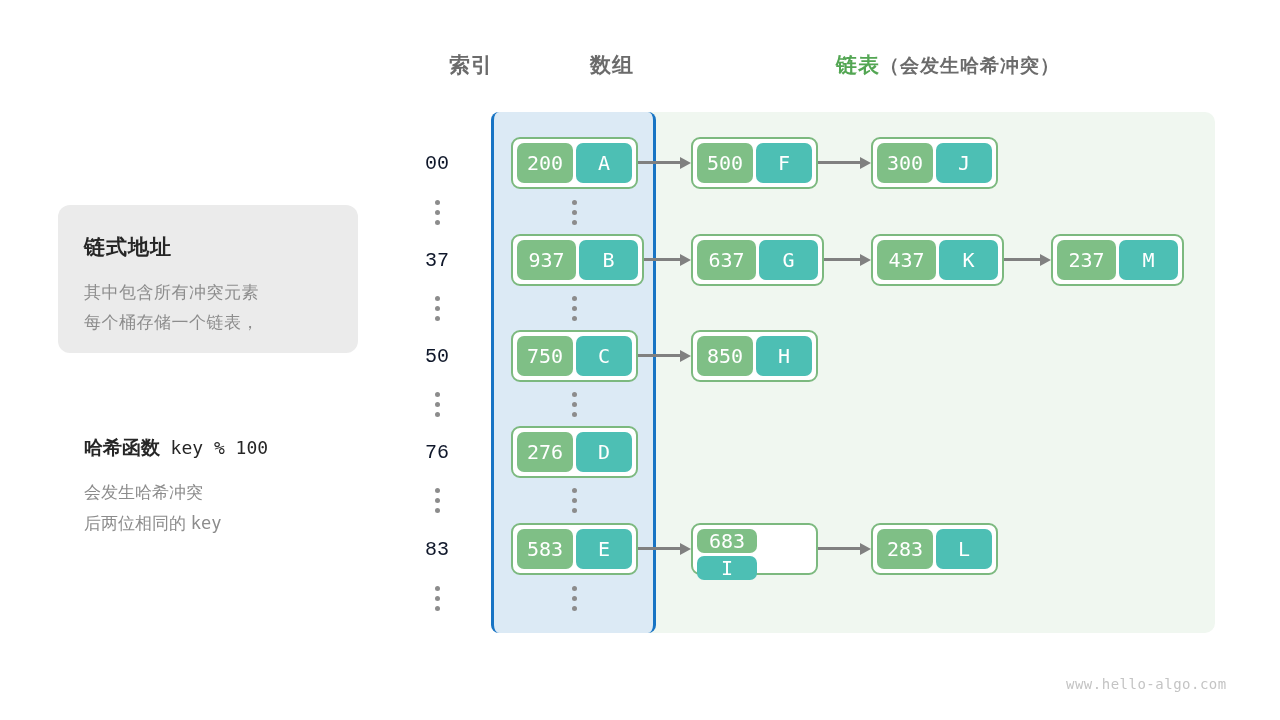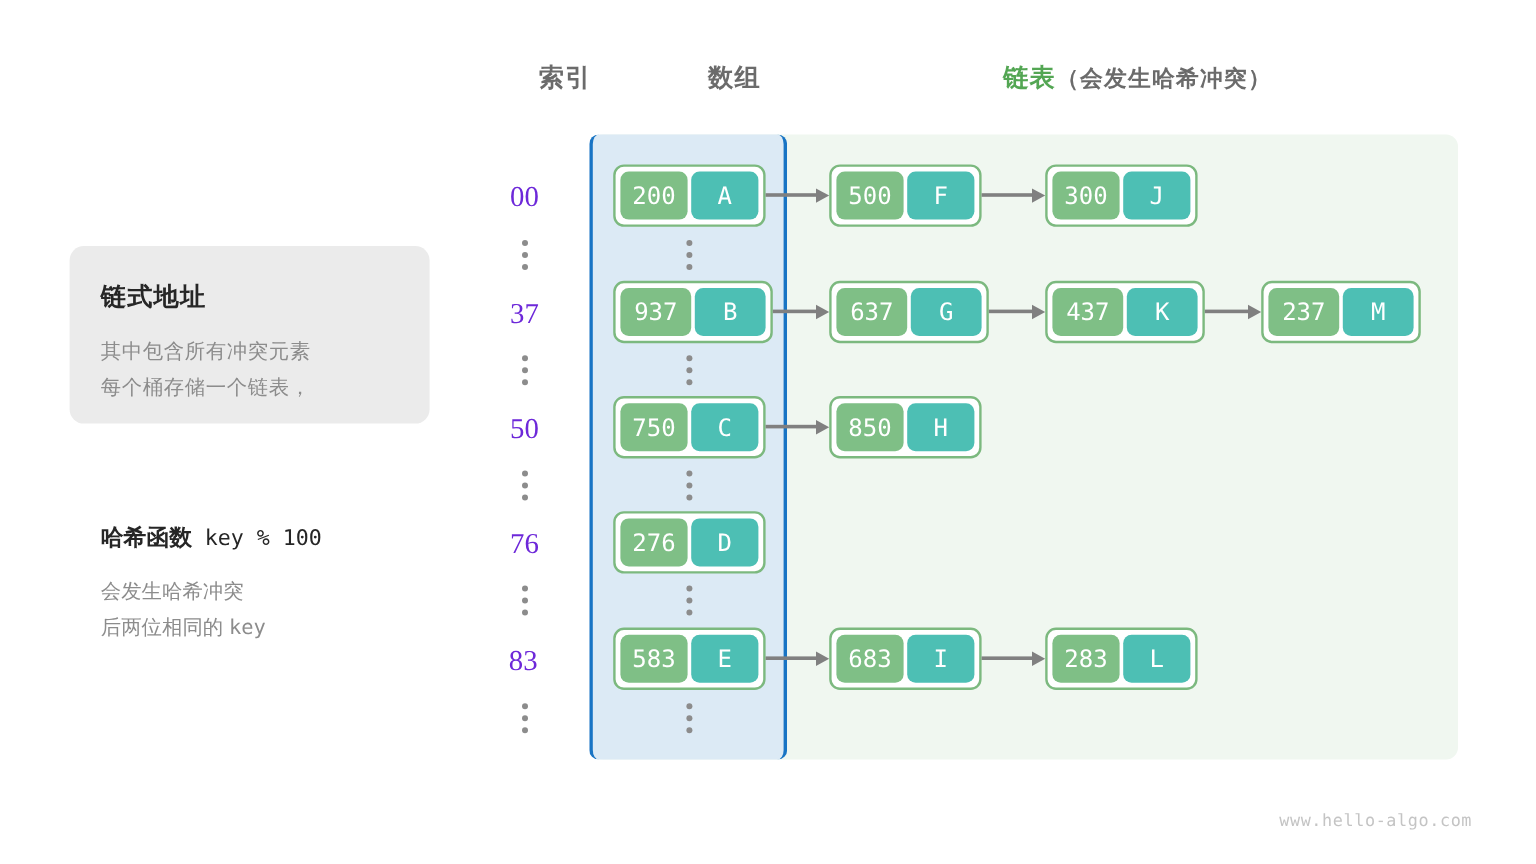--- a/index.html
+++ b/index.html
@@ -59,22 +59,22 @@
     position:absolute;left:491px;top:112px;width:165px;height:521px;
     background:#dceaf5;
     border-left:3px solid #1874c4;border-right:3px solid #1874c4;
     border-radius:8px;
     box-sizing:border-box;
   }
 
   
   .idx{
     position:absolute;width:60px;text-align:center;
-    font-family:Liberation Serif, serif;
-    font-size:24px;color:#6d28d9;
+    font-family:Liberation Mono, monospace;
+    font-size:20px;color:#0f172a;
   }
   .vdots{position:absolute;width:14px;}
   .vdots i{
     display:block;width:5px;height:5px;border-radius:50%;
     background:#8c8c8c;margin:0 auto 5px auto;
   }
   .vdots i:last-child{margin-bottom:0;}
 
   
   .node{
@@ -238,30 +238,30 @@
       <div class="vdots" style="left: 430px; top: 488px;">
         <i></i>
         <i></i>
         <i></i>
       </div>
       <div class="vdots" style="left: 567px; top: 488px;">
         <i></i>
         <i></i>
         <i></i>
       </div>
-      <div class="idx" style="left: 388px; top: 538px; text-align: right;">83</div>
+      <div class="idx" style="left: 407px; top: 538px;">83</div>
       <div class="node" style="left: 511px; top: 523px; width: 127px; height: 52px;">
         <div class="cell key" style="width: 60px;">583</div>
         <div class="cell val" style="width: 60px;">E</div>
       </div>
       <div class="arrow" style="left: 638px; top: 543px; width: 53px;">
         <div class="ln" style="width: 42px;"></div>
         <div class="hd" style="left: 42px;"></div>
       </div>
-      <div class="node" style="left: 691px; top: 523px; width: 127px; height: 52px;">
+      <div class="node" style="left: 691px; top: 523px; width: 127px; height: 52px; flex-direction: column;">
         <div class="cell key" style="width: 60px;">683</div>
         <div class="cell val" style="width: 60px;">I</div>
       </div>
       <div class="arrow" style="left: 818px; top: 543px; width: 53px;">
         <div class="ln" style="width: 42px;"></div>
         <div class="hd" style="left: 42px;"></div>
       </div>
       <div class="node" style="left: 871px; top: 523px; width: 127px; height: 52px;">
         <div class="cell key" style="width: 60px;">283</div>
         <div class="cell val" style="width: 60px;">L</div>

